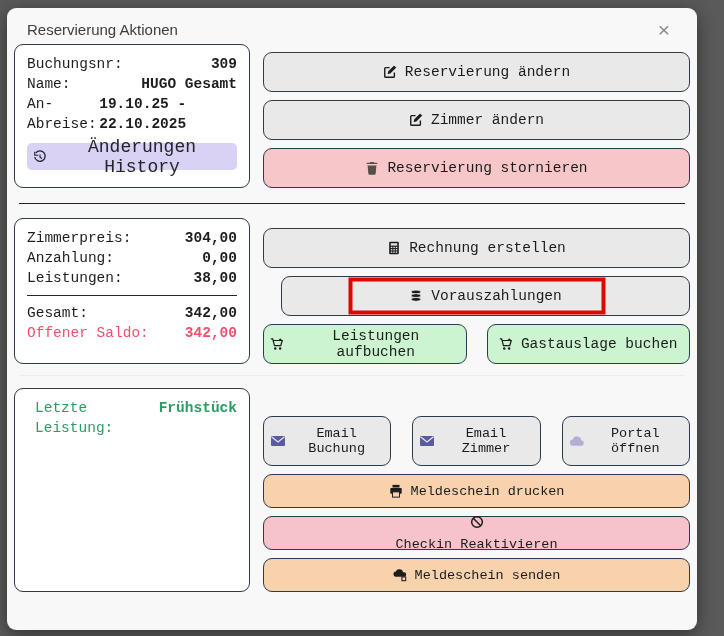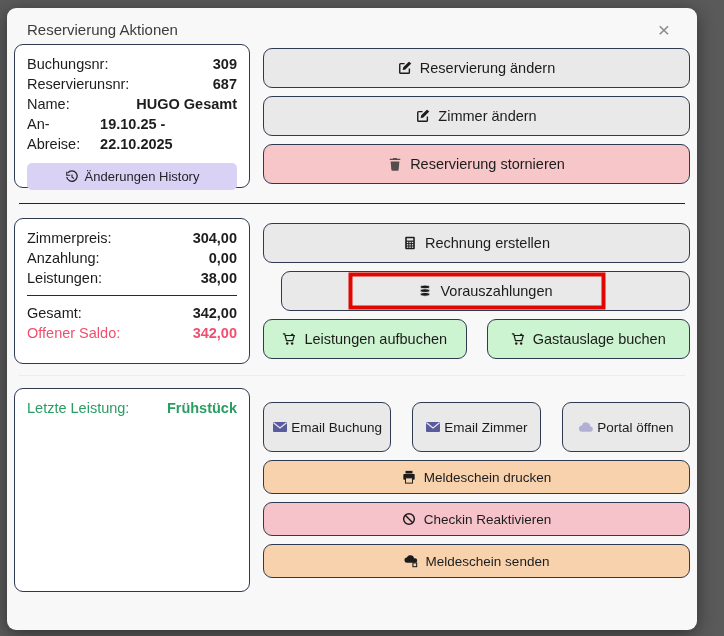--- a/index.html
+++ b/index.html
@@ -20,94 +20,90 @@
   .modal-header{
     display:flex;justify-content:space-between;align-items:center;
     padding:13px 14px 6px 13px;
   }
   .modal-title{font-size:15px;color:#3c3c3c;}
   .close-btn{
     background:none;border:none;cursor:pointer;
     font-size:21px;line-height:16px;color:#8a8a8a;font-weight:300;
     font-family:inherit;padding:0 6px;
   }
-  .section{display:flex;gap:13px;align-items:center;}
+  .section{display:flex;gap:13px;align-items:flex-end;font-family:Liberation Mono, monospace;}
   .left-col{width:236px;flex:none;box-sizing:border-box;}
   .right-col{flex:1;display:flex;flex-direction:column;gap:8px;}
   .card{
     background:#fff;border:1px solid #2e3a4f;border-radius:9px;
     padding:9px 12px;box-sizing:border-box;
   }
   .row{display:flex;justify-content:space-between;font-size:14.5px;color:#1d1d1d;line-height:20px;}
   .row .val{font-weight:bold;}
   .card-info{height:144px;}
   .card-price{height:146px;}
   .card-service{height:204px;}
   .history-btn{
     margin-top:9px;width:100%;height:27px;border:none;border-radius:5px;
-    background:#d9d2f4;color:#23232b;font-size:13px;font-family:inherit;cursor:pointer;
+    background:#d9d2f4;color:#23232b;font-size:18px;font-family:inherit;cursor:pointer;
     display:flex;align-items:center;justify-content:center;gap:6px;
   }
   .inner-hr{border:none;border-top:1px solid #2b2b2b;margin:7px 0;}
   .saldo{color:#f0506e;}
   .saldo .val{color:#f0506e;}
   hr.dark{border:none;border-top:1px solid #242424;margin:15px 5px 14px 5px;width:auto;}
   hr.light{border:none;border-top:1px solid #ececec;margin:11px 5px 12px 5px;width:auto;}
   .btn{
     display:flex;align-items:center;justify-content:center;gap:8px;
     width:100%;height:40px;box-sizing:border-box;
     border:1px solid #2e3a4f;border-radius:9px;
     background:#e9e9e9;color:#1c1c1c;
     font-size:14.5px;font-family:inherit;cursor:pointer;
   }
   .btn-pink{background:#f6c6c8;}
   .btn-green{background:#cdf4d0;}
   .btn-orange{background:#f8d2ad;height:34px;font-size:13.5px;}
-  .btn-pink-sm{background:#f6c3ca;height:34px;font-size:13.5px;}
+  .btn-pink-sm{background:#f6c3ca;height:34px;font-size:13.5px;flex-direction:column;}
   .btn-row{display:flex;gap:20px;}
   .btn-col2{display:flex;gap:21px;}
   .btn-email{
     flex:1;height:50px;flex-direction:row;gap:3px;font-size:13.5px;
   }
   .ico{display:inline-flex;}
   .ico svg{width:14px;height:14px;display:block;}
   .ico-lg svg{width:16px;height:16px;}
   .ico-purple{color:#5a5a9e;}
   .ico-lav{color:#b2afd4;}
   .ico-dim{color:#554d4b;}
   .vz-wrap{position:relative;padding-left:18px;}
   .highlight-rect{
     position:absolute;left:50%;top:50%;transform:translate(-50%,-50%);
     width:249px;height:29px;border:4px solid #e10600;pointer-events:none;
   }
-  .service-row{font-size:14.5px;color:#2a9d63;}
+  .service-row{font-size:14.5px;color:#2a9d63;margin-left:8px;}
   .service-row .val{color:#2a9d63;font-weight:bold;}
 </style>
 </head>
 <body>
 
 <div class="modal">
 
   <div class="modal-header">
     <span class="modal-title">Reservierung Aktionen</span>
     <button class="close-btn">
       <span>×</span>
     </button>
   </div>
 
   <div class="section">
     <div class="left-col">
       <div class="card card-info">
         <div class="row">
           <span>Buchungsnr:</span>
           <span class="val">309</span>
-        </div>
-        <div class="row">
-          <span>Reservierunsnr:</span>
-          <span class="val">687</span>
         </div>
         <div class="row">
           <span>Name:</span>
           <span class="val">HUGO Gesamt</span>
         </div>
         <div class="row">
           <span>An-Abreise:</span>
           <span class="val">19.10.25 - 22.10.2025</span>
         </div>
         <button class="history-btn">

